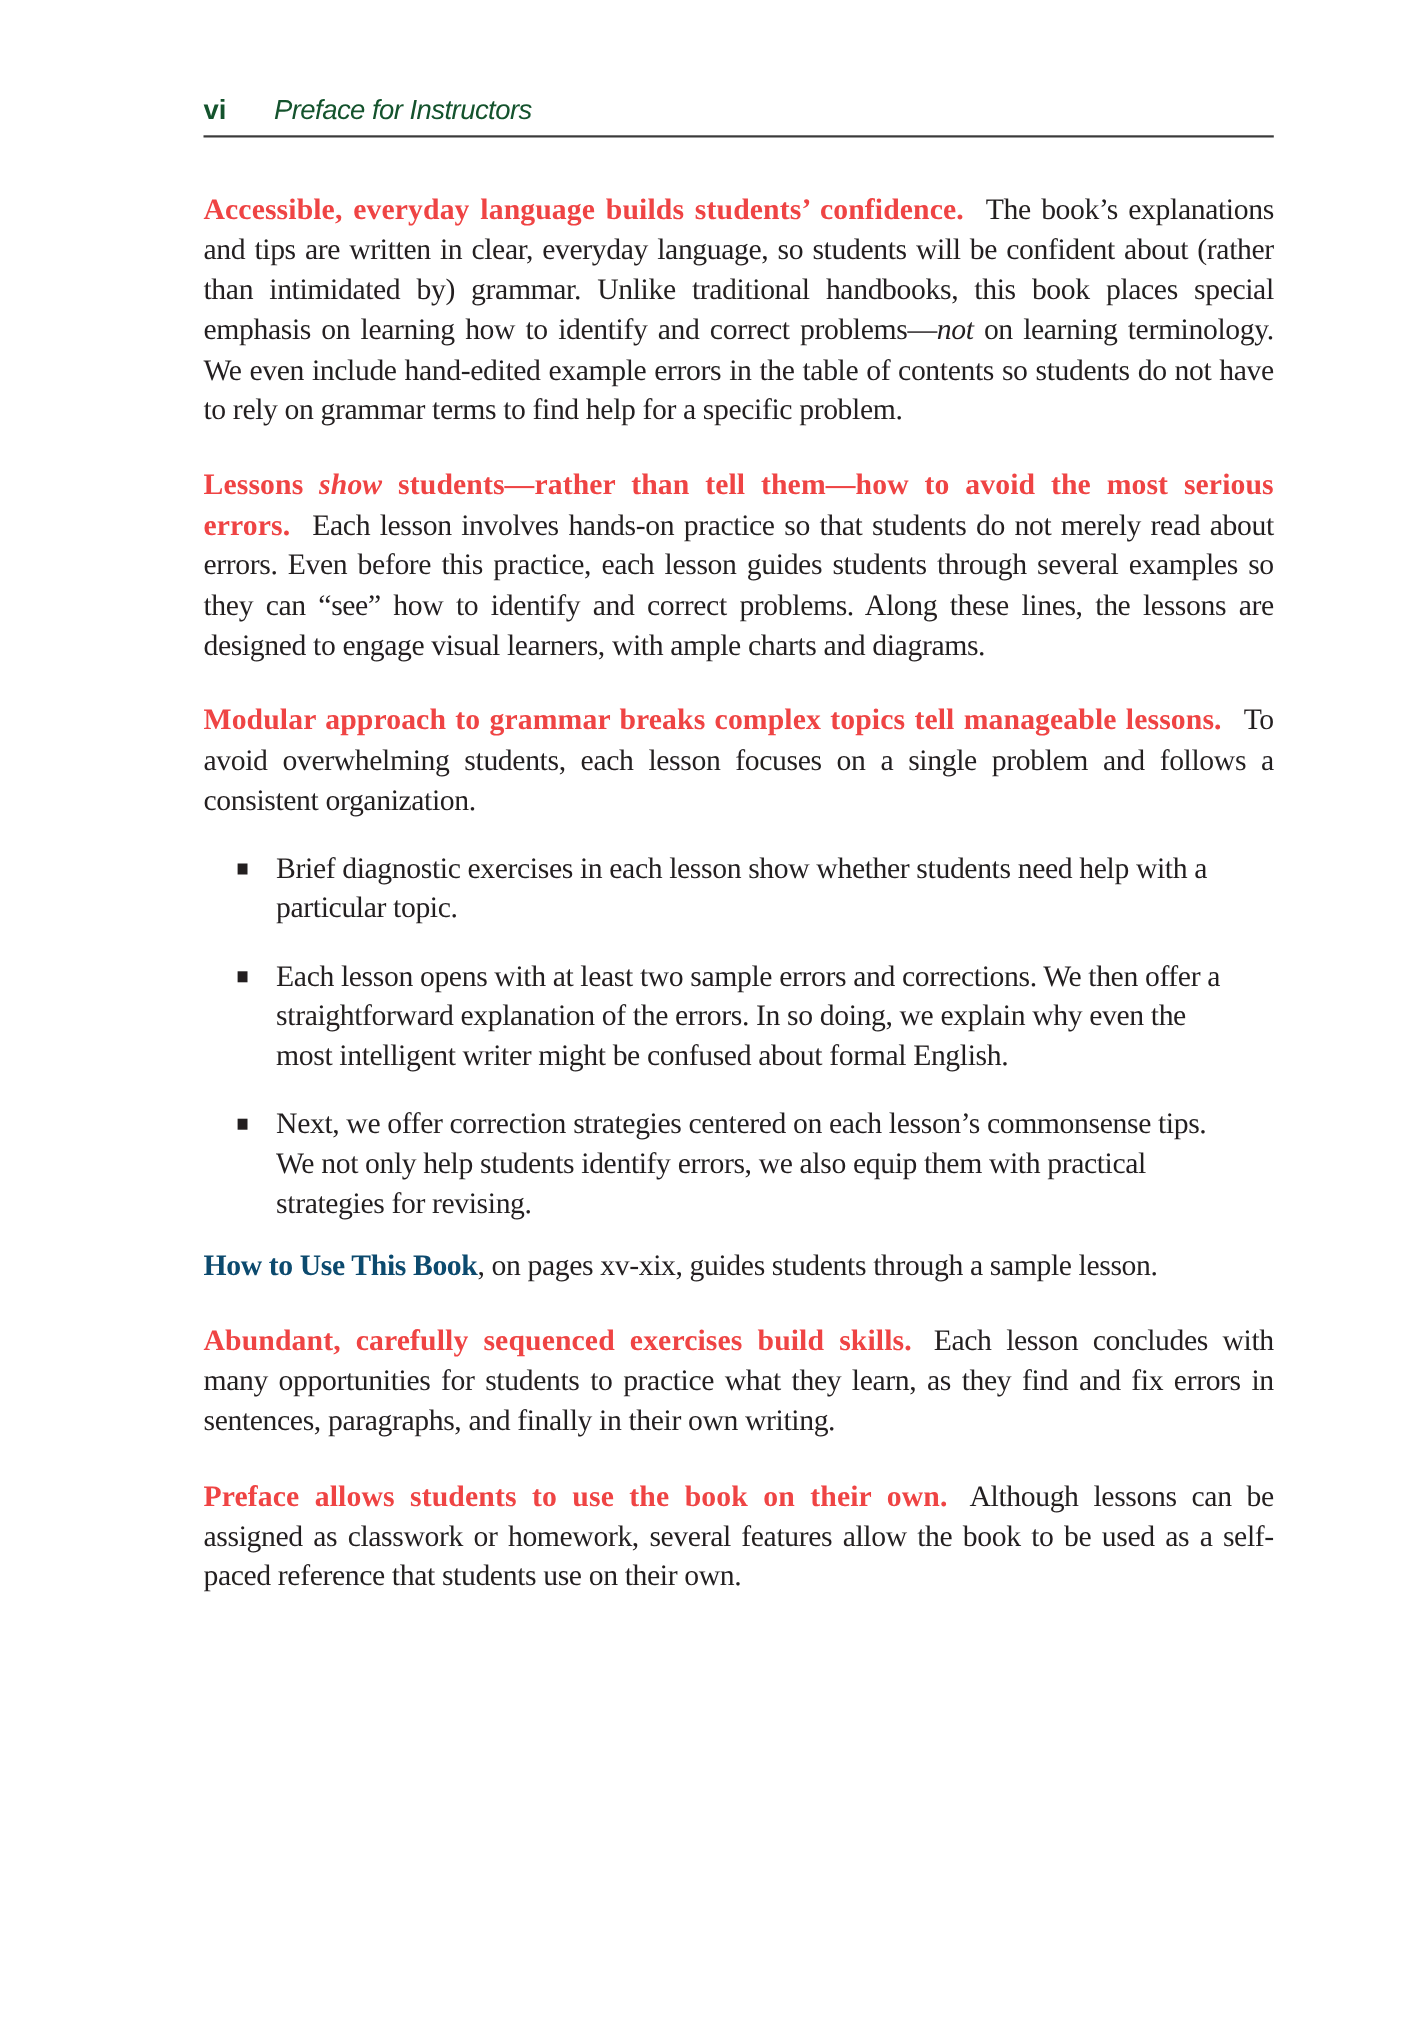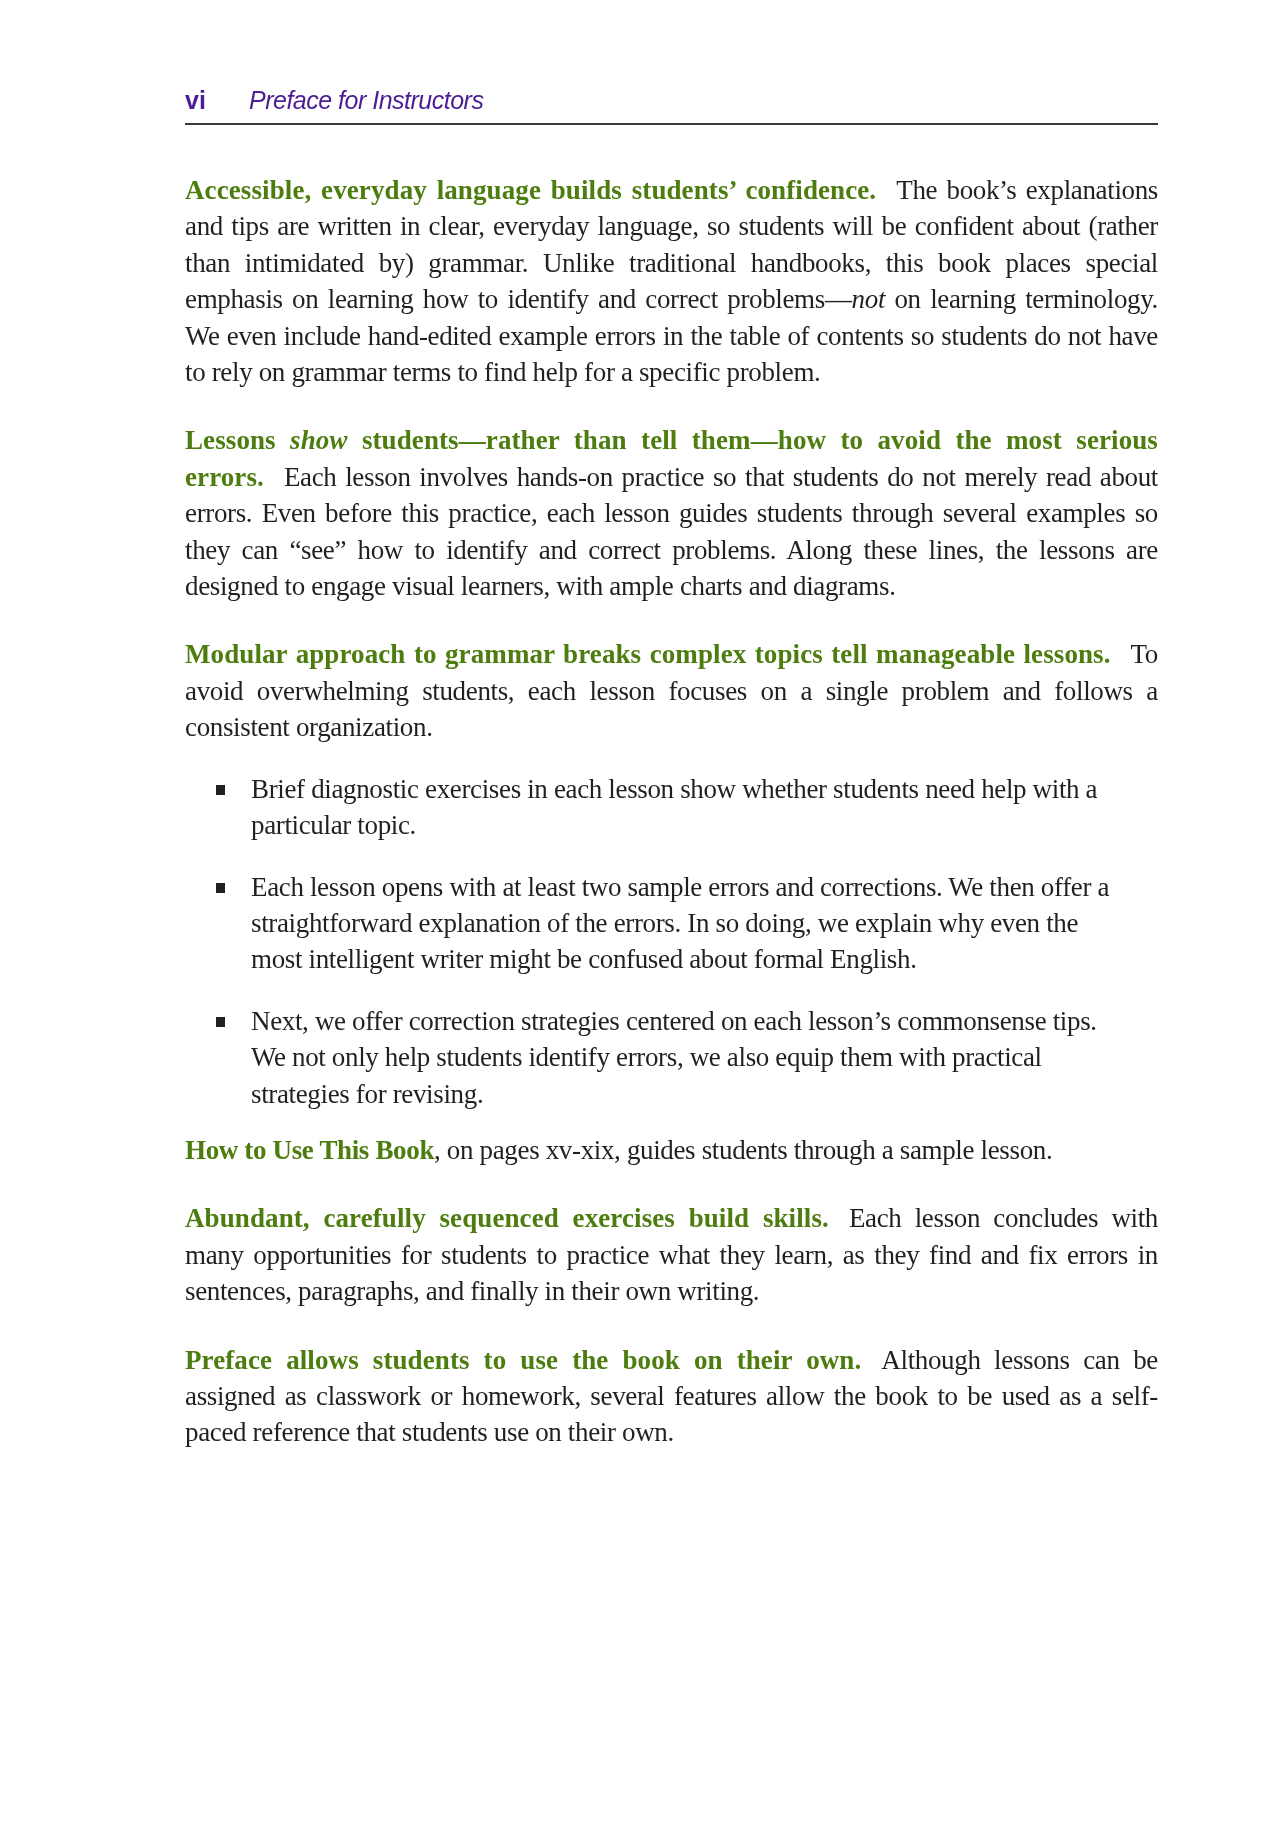--- a/index.html
+++ b/index.html
@@ -23,21 +23,21 @@
     }
     .running-head {
       position: absolute;
       top: 80px;
       left: 0;
       width: 973px;
       height: 40px;
       font-family: "Liberation Sans", "DejaVu Sans", sans-serif;
       font-size: 25px;
       line-height: 40px;
-      color: #4c1d95;
+      color: #14532d;
     }
     .running-head .folio {
       font-weight: bold;
       display: inline-block;
       width: 64px;
     }
     .running-head .section-title {
       font-style: italic;
       letter-spacing: -0.5px;
     }
@@ -59,31 +59,31 @@
       text-align: justify;
       letter-spacing: -0.35px;
     }
     .para {
       margin: 0 0 32px 0;
     }
     .para.tight {
       margin-bottom: 18px;
     }
     .lead {
-      color: #4d7c0f;
+      color: #ef4444;
       font-weight: bold;
       letter-spacing: 0.1px;
     }
     .lead-gap {
       display: inline-block;
       width: 20px;
     }
     .bold-black {
       font-weight: bold;
-      color: #4d7c0f;
+      color: #0c4a6e;
     }
     em { }
     ul.bullets {
       list-style: none;
       margin: 0 0 20px 0;
       padding: 0;
     }
     ul.bullets li {
       position: relative;
       padding-left: 66px;

